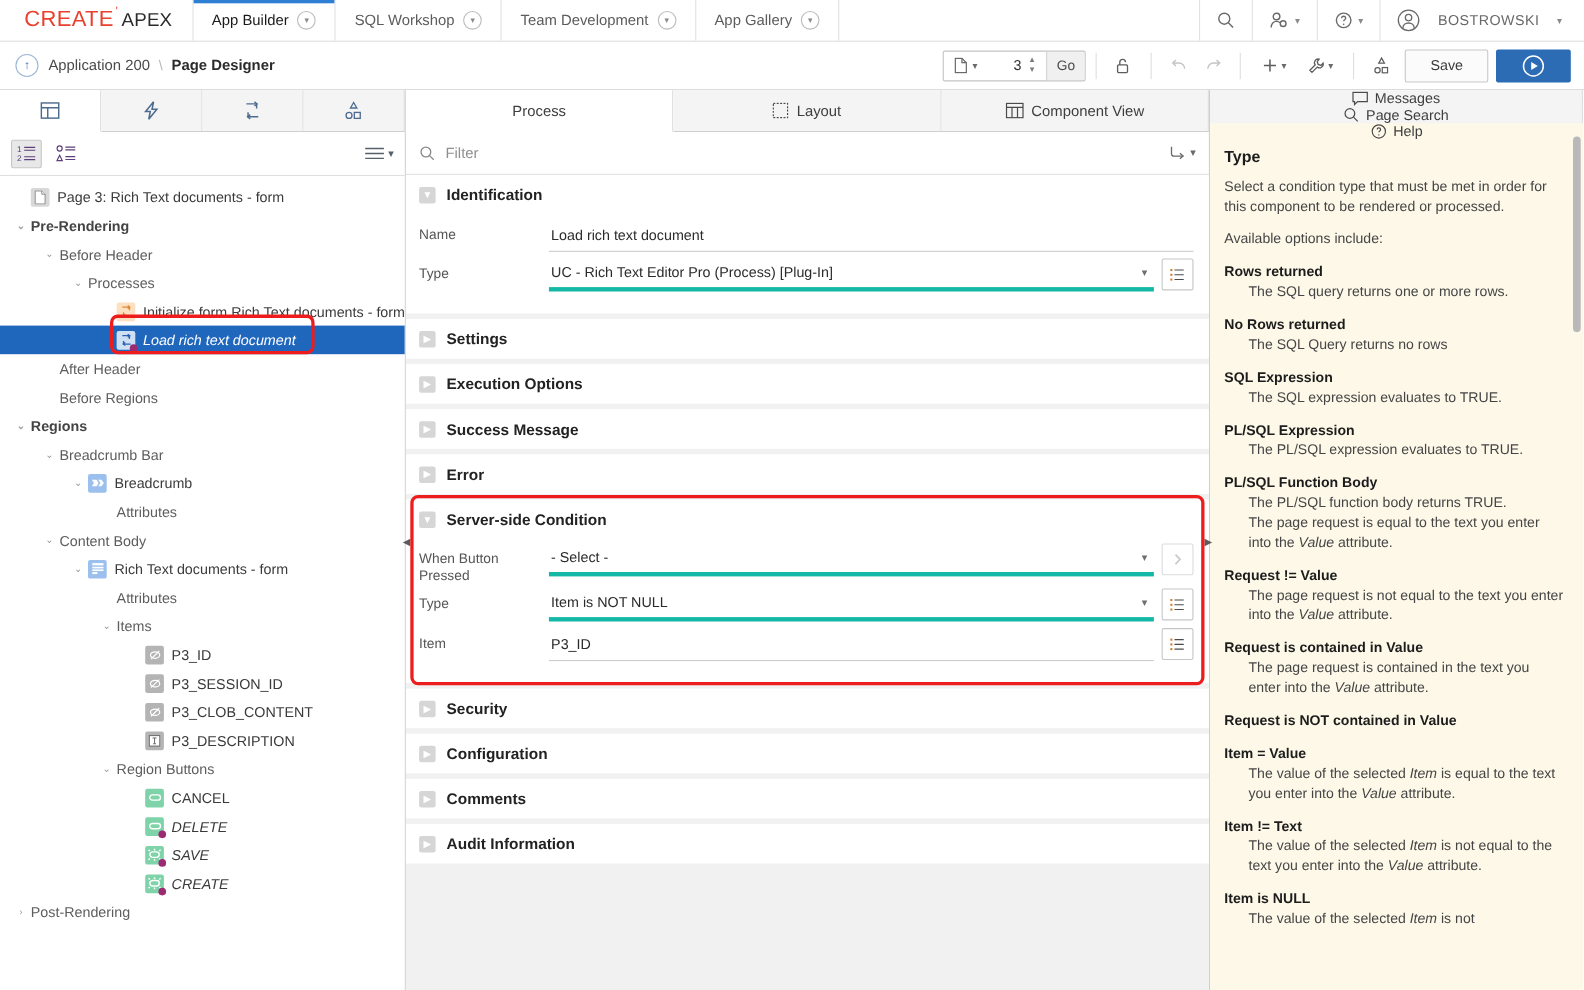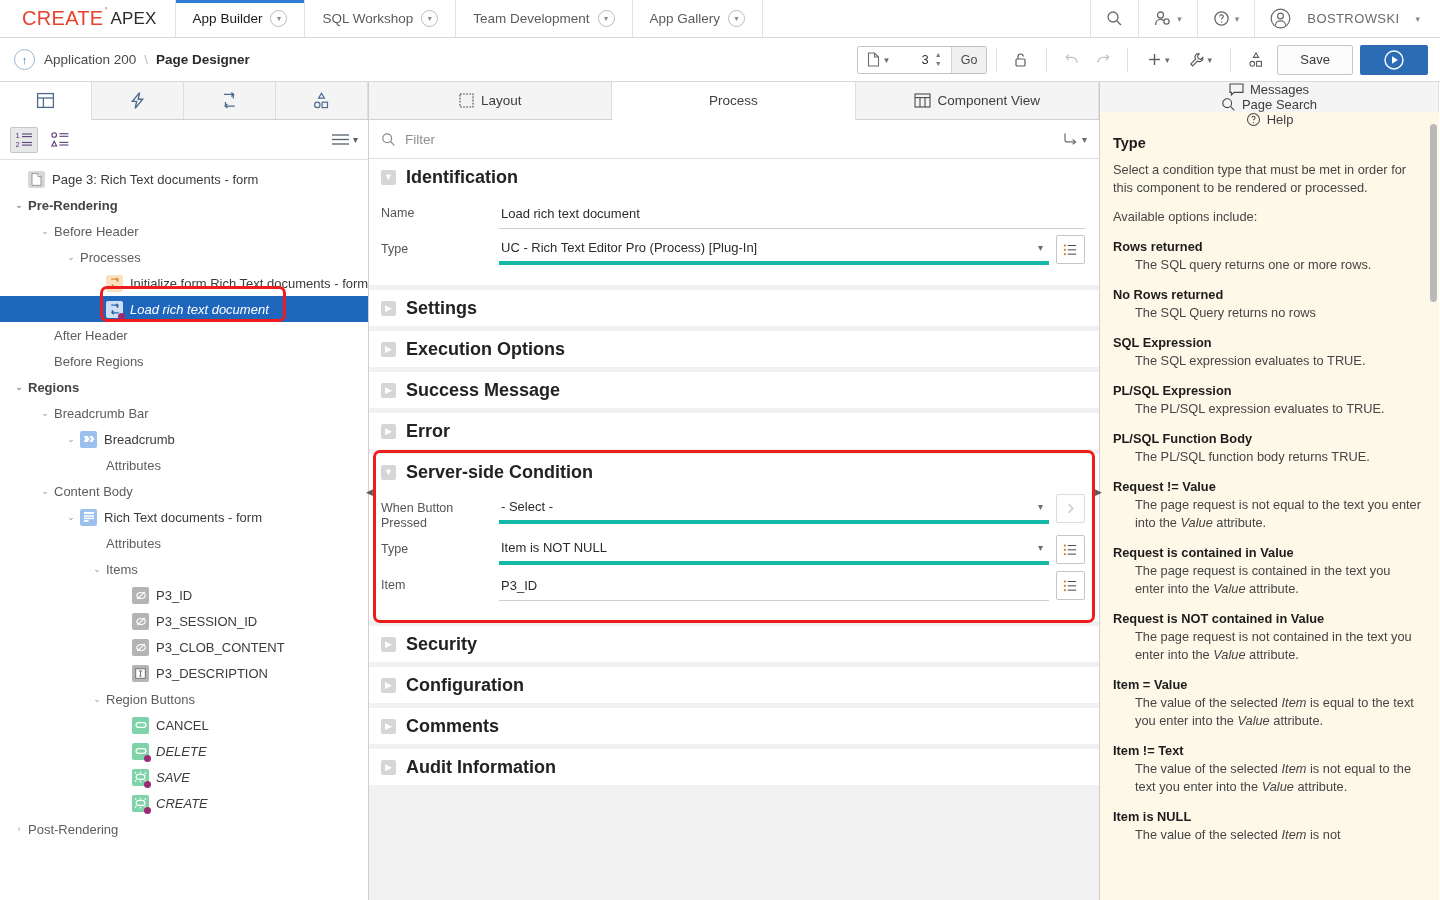--- a/index.html
+++ b/index.html
@@ -178,21 +178,21 @@
   .sec + .sec { margin-top: 5px; }
   .sec-hd {
     display: flex; align-items: center; gap: 10px; height: 36px;
     padding-left: 12px; cursor: pointer;
   }
   .tw-box {
     width: 15px; height: 15px; background: #d6d6d6; border-radius: 2px;
     display: flex; align-items: center; justify-content: center;
     color: #fff; font-size: 9px; flex: none;
   }
-  .sec-title { font-size: 18px; color: #222; font-weight: bold; }
+  .sec-title { font-size: 14px; color: #222; font-weight: bold; }
   .sec-body { padding: 4px 14px 14px 12px; }
   .frow { display: flex; align-items: flex-start; min-height: 32px; margin-bottom: 4px; }
   .flabel { width: 118px; font-size: 12.5px; color: #555; padding-top: 7px; line-height: 15px; flex: none; }
   .fctl { flex: 1; display: flex; align-items: flex-start; gap: 7px; }
   .finput {
     flex: 1; border: none; border-bottom: 1px solid #cdcdcd; background: transparent;
     font-size: 13px; color: #2b2b2b; padding: 5px 2px 6px 2px; outline: none;
     font-family: "Liberation Sans", sans-serif; height: 30px;
   }
   .fselect {
@@ -684,30 +684,30 @@
         <div class="trow">
           <span style="width: 10px; flex: 0 0 auto;"></span>
           <span class="tw">›</span>
           <span>Post-Rendering</span>
         </div>
       </div>
   </div>
 
   <div class="centerpanel">
     <div class="cp-tabs">
+      <div class="cp-tab active">
+        <span>Process</span>
+      </div>
       <div class="cp-tab">
         <span>
           <svg width="15" height="15" viewBox="0 0 15 15" fill="none" stroke="#4a4a4a" stroke-width="1.1" stroke-dasharray="1.8 1.3">
             <rect x="1" y="1" width="13" height="13"></rect>
           </svg>
         </span>
         <span>Layout</span>
-      </div>
-      <div class="cp-tab active">
-        <span>Process</span>
       </div>
       <div class="cp-tab">
         <span>
           <svg width="17" height="15" viewBox="0 0 17 15" fill="none" stroke="#4a4a4a" stroke-width="1.1">
             <rect x="1" y="1" width="15" height="13"></rect>
               <line x1="1" y1="4.6" x2="16" y2="4.6"></line>
             <line x1="6" y1="4.6" x2="6" y2="14"></line>
               <line x1="11" y1="4.6" x2="11" y2="14"></line>
           </svg>
         </span>
@@ -917,26 +917,26 @@
           <div class="opt-t">Rows returned</div>
           <div class="opt-d">The SQL query returns one or more rows.</div>
           <div class="opt-t">No Rows returned</div>
           <div class="opt-d">The SQL Query returns no rows</div>
           <div class="opt-t">SQL Expression</div>
           <div class="opt-d">The SQL expression evaluates to TRUE.</div>
           <div class="opt-t">PL/SQL Expression</div>
           <div class="opt-d">The PL/SQL expression evaluates to TRUE.</div>
           <div class="opt-t">PL/SQL Function Body</div>
           <div class="opt-d">The PL/SQL function body returns TRUE.</div>
+          <div class="opt-d">The page request is equal to the text you enter into the <i>Value</i> attribute.</div>
           <div class="opt-t">Request != Value</div>
           <div class="opt-d">The page request is not equal to the text you enter into the <i>Value</i> attribute.</div>
           <div class="opt-t">Request is contained in Value</div>
           <div class="opt-d">The page request is contained in the text you enter into the <i>Value</i> attribute.</div>
           <div class="opt-t">Request is NOT contained in Value</div>
-          <div class="opt-d">The page request is not contained in the text you enter into the <i>Value</i> attribute.</div>
           <div class="opt-t">Item = Value</div>
           <div class="opt-d">The value of the selected <i>Item</i> is equal to the text you enter into the <i>Value</i> attribute.</div>
           <div class="opt-t">Item != Text</div>
           <div class="opt-d">The value of the selected <i>Item</i> is not equal to the text you enter into the <i>Value</i> attribute.</div>
           <div class="opt-t">Item is NULL</div>
           <div class="opt-d">The value of the selected <i>Item</i> is not</div>
         </div>
     </div>
   </div>
 </div>

